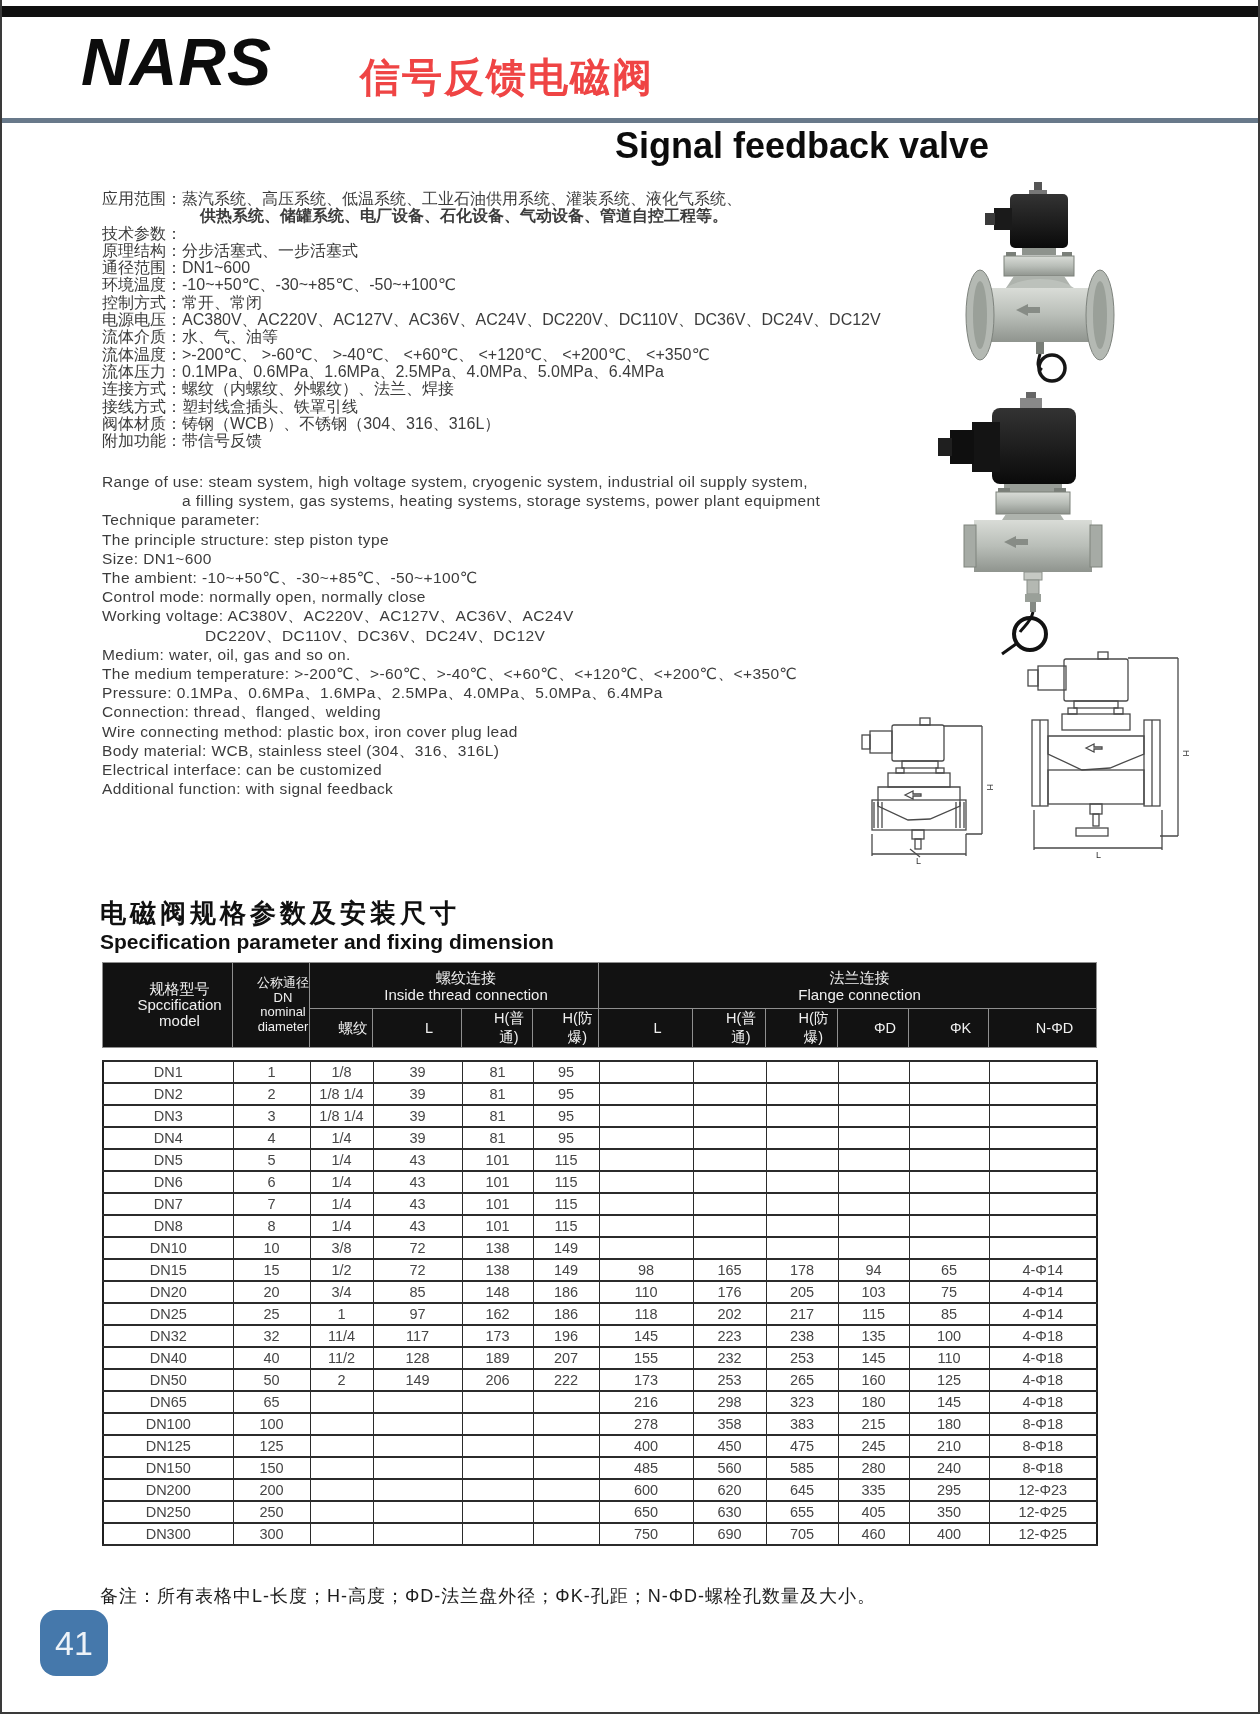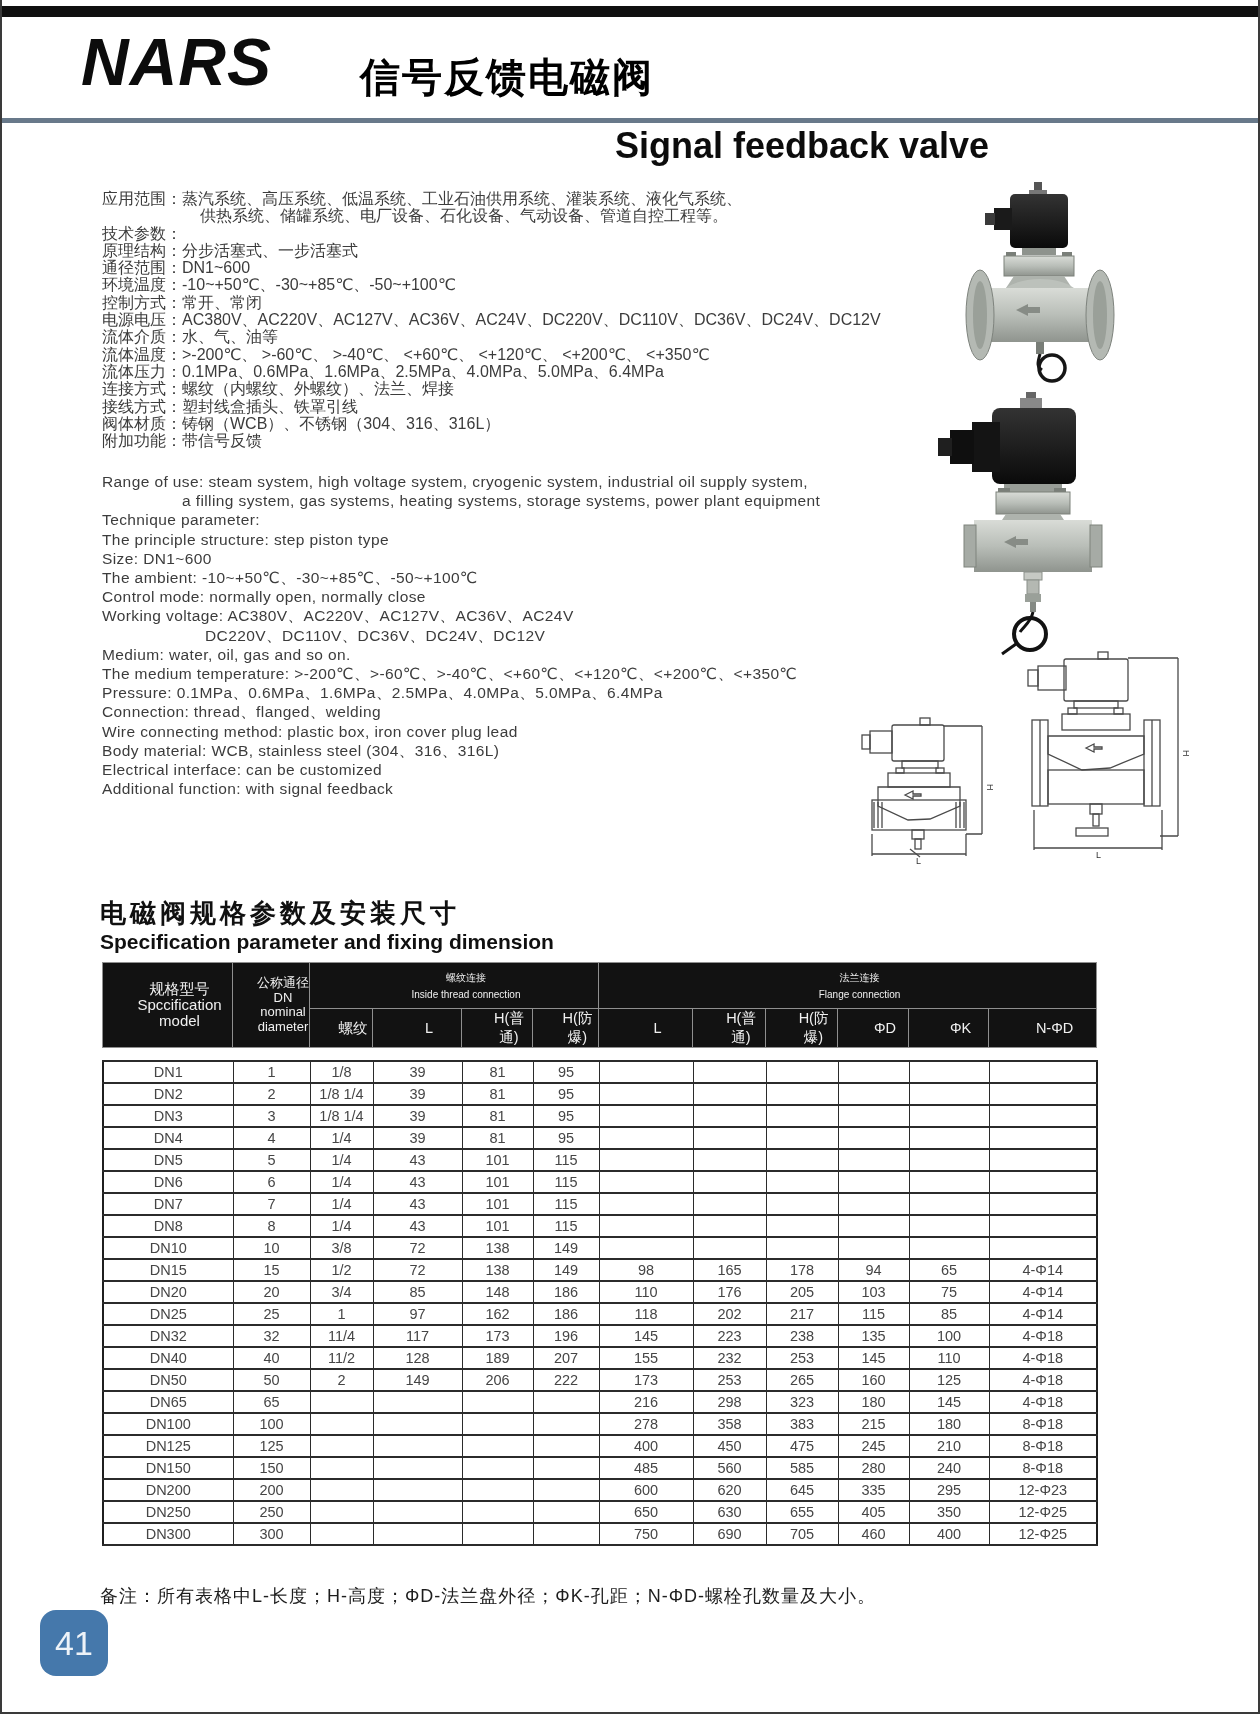--- a/index.html
+++ b/index.html
@@ -2,41 +2,41 @@
 <html><head>
 <meta charset="utf-8">
 <style>
   * { margin:0; padding:0; box-sizing:border-box; }
   html,body { background:#ffffff; }
   body { font-family:"Liberation Sans","DejaVu Sans",sans-serif; }
   .page { position:relative; width:1260px; height:1714px; background:#fff; overflow:hidden;
           border-left:2px solid #3a3a3a; border-right:2px solid #3a3a3a; border-bottom:2px solid #3a3a3a; color:#222; }
   .topbar { position:absolute; left:0; top:6px; width:100%; height:11px; background:#101010; }
   .brand { position:absolute; left:79px; top:24px; font-size:66px; font-weight:bold; font-style:italic; letter-spacing:1px; color:#0c0c0c; }
-  .title-zh { position:absolute; left:358px; top:50px; font-size:40px; font-weight:bold; letter-spacing:2px; color:#000000; }
+  .title-zh { position:absolute; left:358px; top:50px; font-size:40px; font-weight:bold; letter-spacing:2px; color:#ef4444; }
   .rule { position:absolute; left:0; top:118px; width:100%; height:5px; background:#68798a; }
   .title-en { position:absolute; left:470px; top:125px; width:660px; text-align:center; font-size:36px; font-weight:bold; color:#0c0c0c; }
 
   .specs { position:absolute; color:#3c3c3c; }
   .specs-zh { left:100px; top:190px; width:860px; font-size:16px; line-height:17.3px; }
   .specs-en { left:100px; top:472px; width:880px; font-size:15.5px; line-height:19.2px; letter-spacing:0.4px; }
   .spec-line { white-space:nowrap; }
-  .ind1 { padding-left:98px; }
+  .ind1 { padding-left:98px;font-weight:bold; }
   .ind2 { padding-left:80px; }
   .ind3 { padding-left:103px; }
 
   .sec-title-zh { position:absolute; left:98px; top:896px; font-size:26px; font-weight:bold; letter-spacing:4px; color:#101010; }
   .sec-title-en { position:absolute; left:98px; top:930px; font-size:21px; font-weight:bold; color:#101010; }
 
   .tblwrap { position:absolute; left:100px; top:962px; width:994px; }
   table { border-collapse:collapse; table-layout:fixed; width:994px; }
   .head-table { background:#121212; color:#f0f0f0; }
   .head-table th { border:1px solid #8f8f8f; font-weight:normal; vertical-align:middle; text-align:center; white-space:pre-line;padding-left:24px; }
   .head-table .r1 th { height:46px; }
-  .head-table .grp { font-size:10px; line-height:17px; }
+  .head-table .grp { font-size:15px; line-height:17px; }
   .head-table .c1 { font-size:15px; line-height:16px; }
   .head-table .c2 { font-size:13px; line-height:14.5px; }
   .head-table .sub th { font-size:14.5px; height:26px; }
   .body-table { margin-top:12px; border:2px solid #1f1f1f; color:#454545; }
   .body-table td { border:1px solid #2b2b2b; border-top-width:2px; border-bottom-width:2px;
                    text-align:center; font-size:14.5px; height:22px; padding:0; white-space:nowrap; overflow:hidden; }
 
   .note { position:absolute; left:98px; top:1584px; font-size:18px; color:#1d1d1d; letter-spacing:1px; }
   .badge { position:absolute; left:38px; top:1610px; width:68px; height:66px; background:#4578ab; border-radius:16px;
            color:#eef3f8; font-size:34px; display:flex; align-items:center; justify-content:center; }

